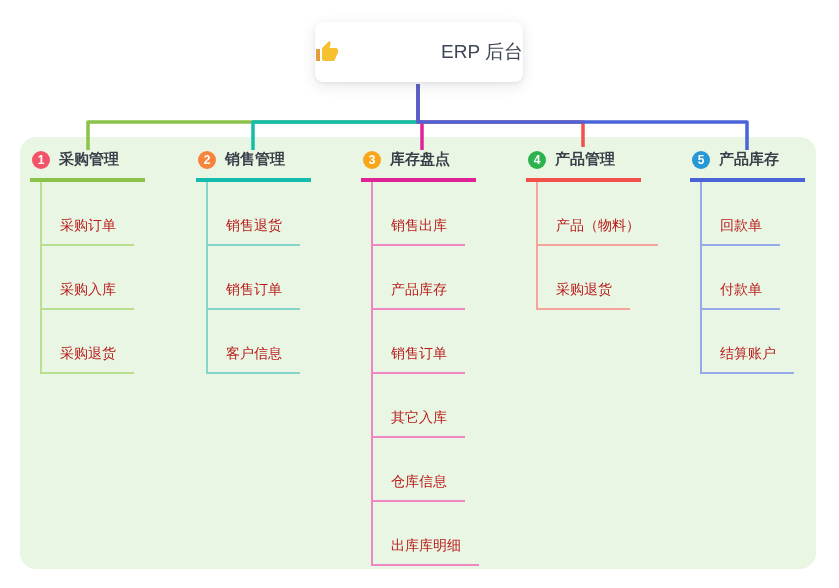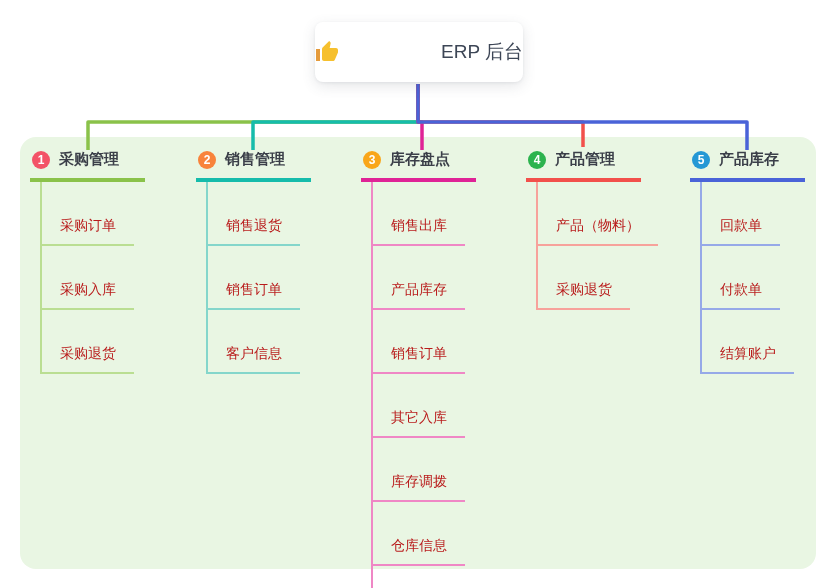--- a/index.html
+++ b/index.html
@@ -92,21 +92,20 @@
 <div class="branch b2" style="--main: #df2396; --light: #ef87c5; --badge: #f9a61a;">
   <div class="branch-title">
     <span class="badge">3</span>
     <span>库存盘点</span>
   </div>
   <div class="children">
     <div class="child">销售出库</div>
     <div class="child">产品库存</div>
     <div class="child">销售订单</div>
     <div class="child">其它入库</div>
-    <div class="child">库存调拨</div>
     <div class="child">仓库信息</div>
     <div class="child">出库库明细</div>
   </div>
 </div>
 
 <div class="branch b3" style="--main: #f2504b; --light: #f7a29b; --badge: #2cb34e;">
   <div class="branch-title">
     <span class="badge">4</span>
     <span>产品管理</span>
   </div>

